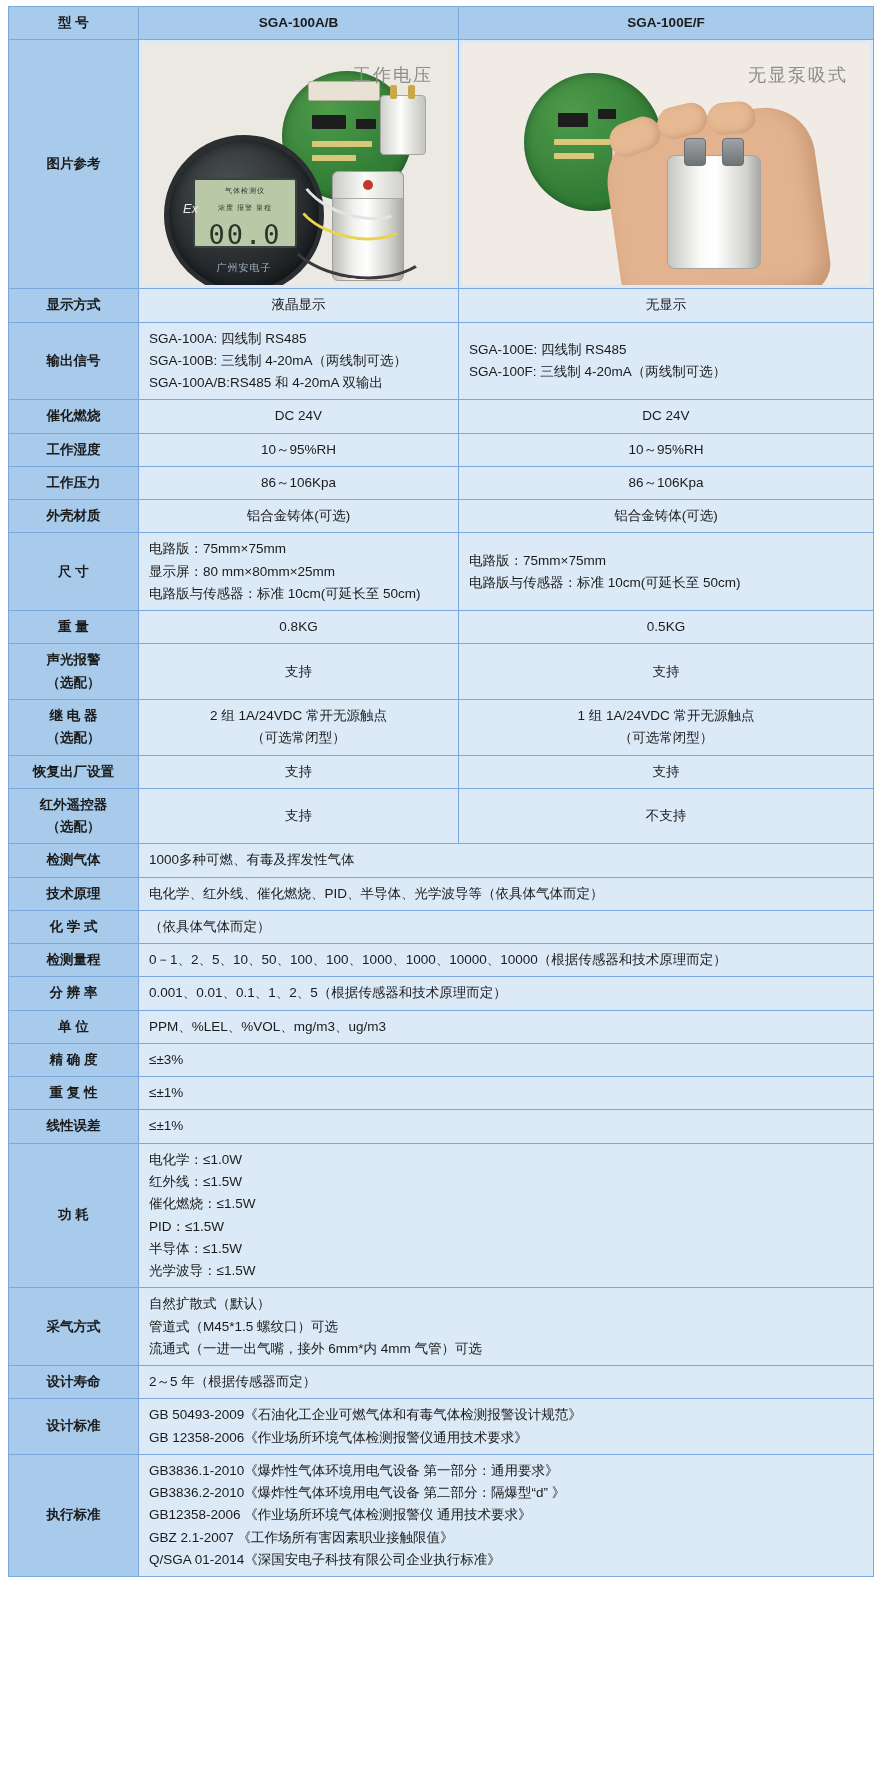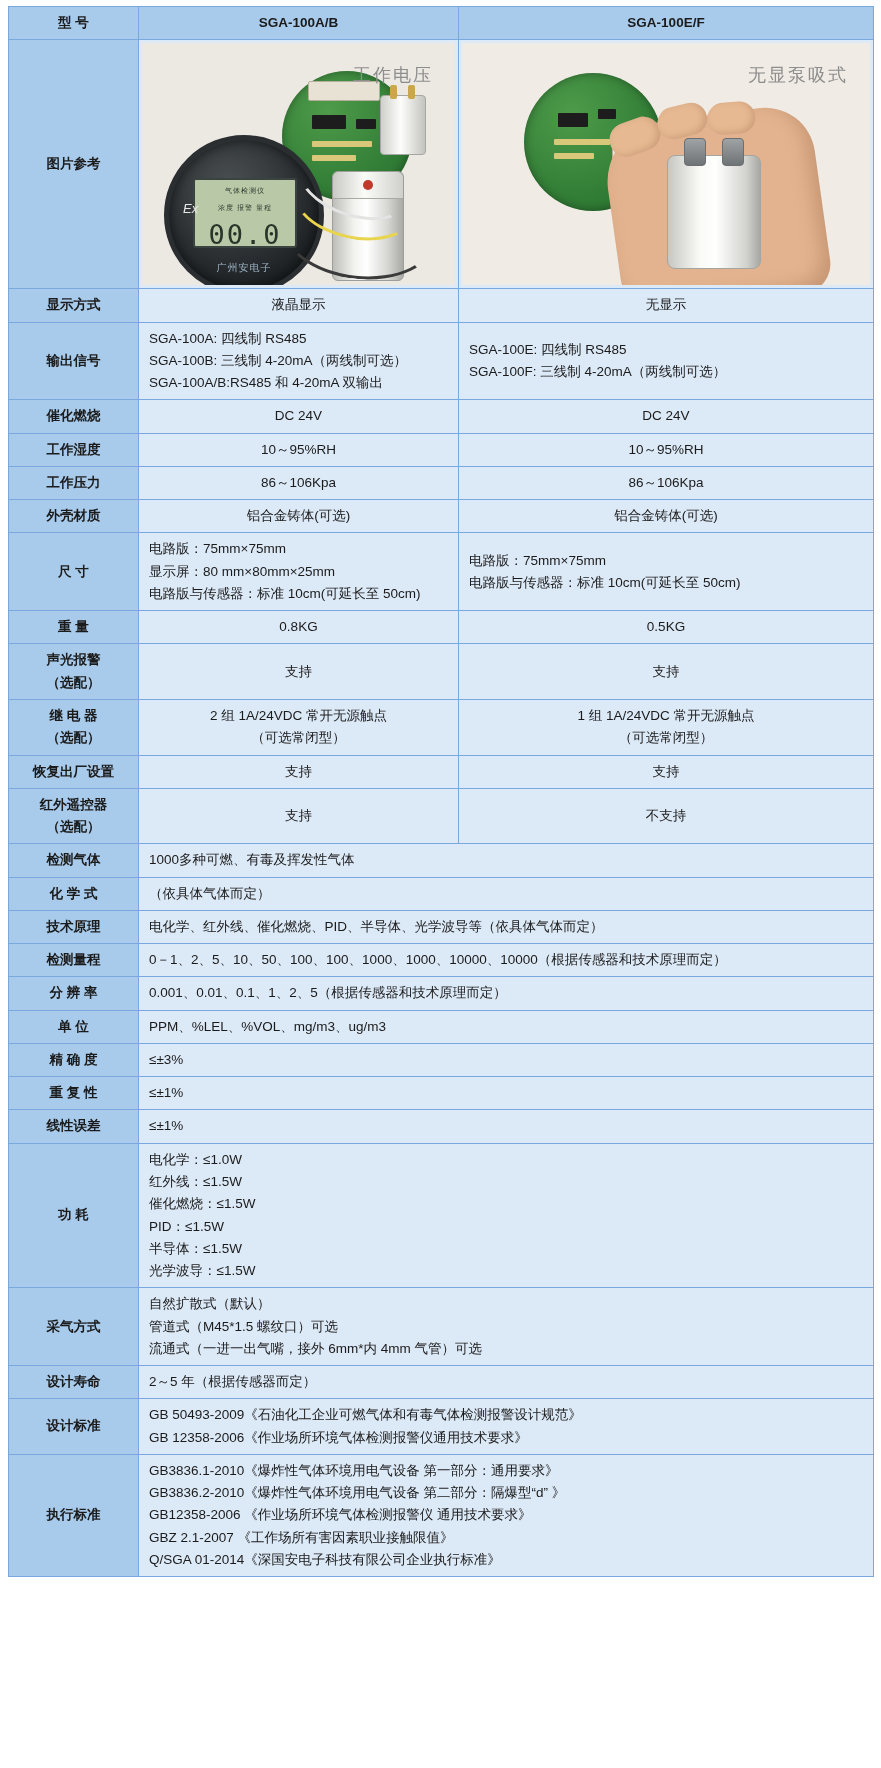--- a/index.html
+++ b/index.html
@@ -432,26 +432,26 @@
       </td>
       <td class="val">支持</td>
       <td class="val">不支持</td>
     </tr>
 
     <tr>
       <td class="label">检测气体</td>
       <td class="val left" colspan="2">1000多种可燃、有毒及挥发性气体</td>
     </tr>
     <tr>
+      <td class="label">技术原理</td>
+      <td class="val left" colspan="2">电化学、红外线、催化燃烧、PID、半导体、光学波导等（依具体气体而定）</td>
+    </tr>
+    <tr>
       <td class="label">化 学 式</td>
       <td class="val left" colspan="2">（依具体气体而定）</td>
-    </tr>
-    <tr>
-      <td class="label">技术原理</td>
-      <td class="val left" colspan="2">电化学、红外线、催化燃烧、PID、半导体、光学波导等（依具体气体而定）</td>
     </tr>
     <tr>
       <td class="label">检测量程</td>
       <td class="val left" colspan="2">0－1、2、5、10、50、100、100、1000、1000、10000、10000（根据传感器和技术原理而定）</td>
     </tr>
     <tr>
       <td class="label">分 辨 率</td>
       <td class="val left" colspan="2">0.001、0.01、0.1、1、2、5（根据传感器和技术原理而定）</td>
     </tr>
     <tr>

